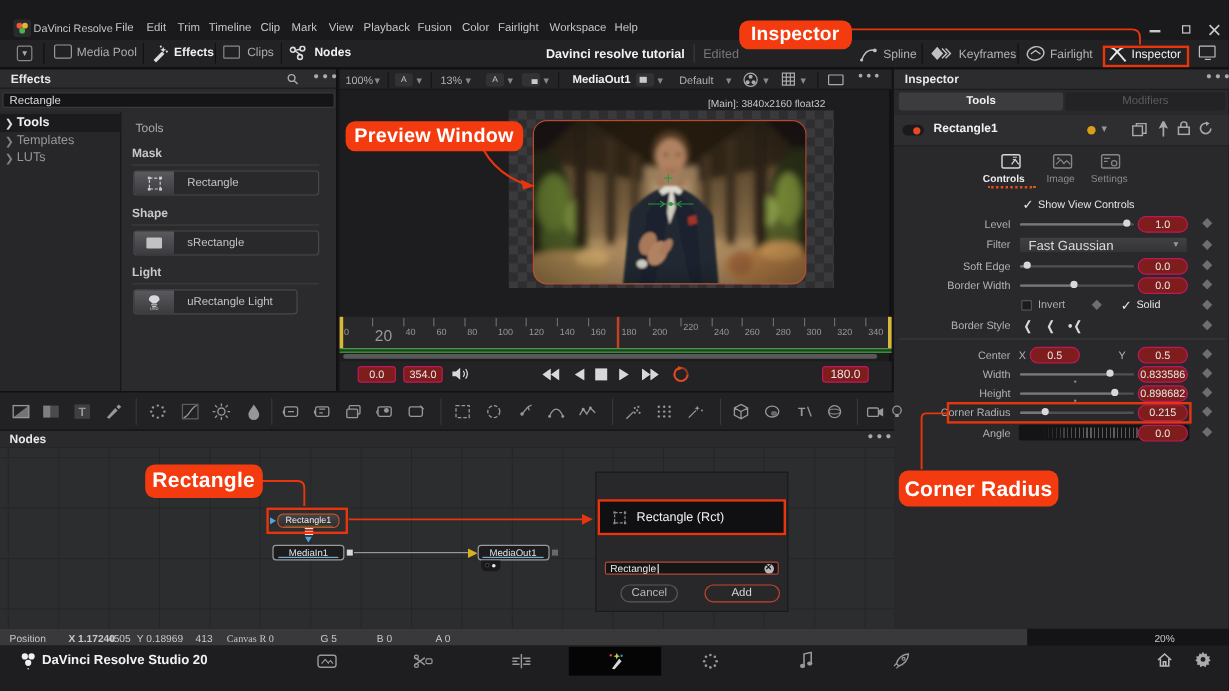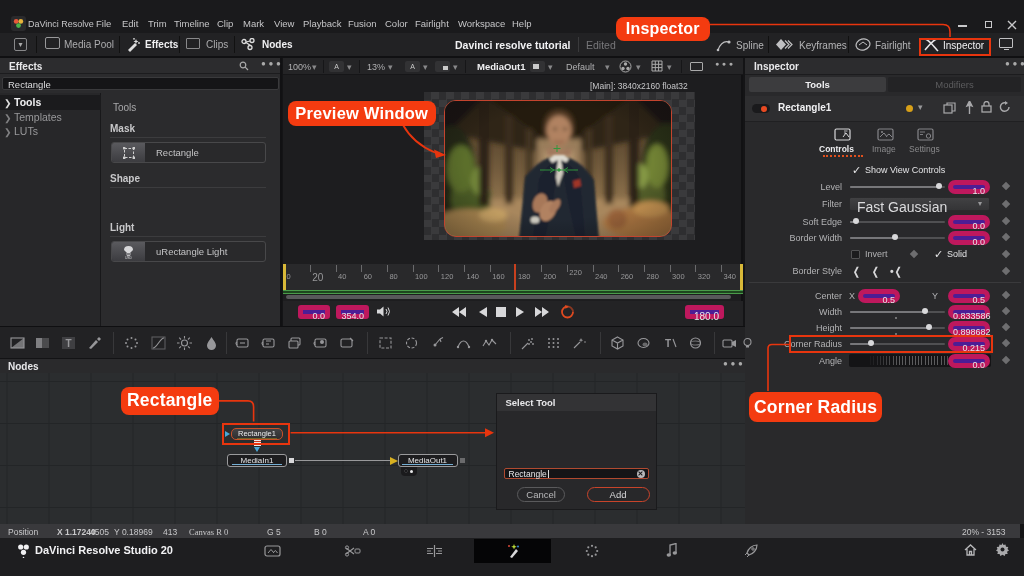--- a/index.html
+++ b/index.html
@@ -4,22 +4,22 @@
 <style>
   * { margin:0; padding:0; box-sizing:border-box; }
   html,body { width:1024px; height:576px; background:#141416; overflow:hidden; }
   body { font-family:"Liberation Sans", sans-serif; position:relative; }
   .abs { position:absolute; }
   .callout { position:absolute; background:#f43b10; color:#fff; font-weight:bold;
              border-radius:8px; display:flex; align-items:center; justify-content:center;
              font-size:17px; letter-spacing:.2px; }
   .redbox { position:absolute; border:2px solid #e8350e; }
   .diamond { position:absolute; width:6px; height:6px; background:#6e6e70; transform:rotate(45deg); }
-  .vbox { position:absolute; width:42px; height:14px; background:#4c1d95; border:5px solid #be185d;
-          border-radius:7px; color:#e6e6e8; font-size:9px; text-align:right; line-height:12px; }
+  .vbox { position:absolute; width:42px; height:14px; background:#7f1d1d; border:1px solid #be185d;
+          border-radius:7px; color:#e6e6e8; font-size:9px; text-align:center; line-height:12px; }
   .ilabel { position:absolute; color:#b2b2b4; font-size:9px; text-align:right; }
   .strack { position:absolute; height:2px; background:#505052; border-radius:1px; }
   .sthumb { position:absolute; width:6px; height:6px; background:#d8d8da; border-radius:50%; }
 </style>
 </head>
 <body>
 
 <div class="abs" style="left:0;top:0;width:1024px;height:33px;background:#1a1a1c;">
   <svg class="abs" style="left:11px;top:16px" width="15" height="15" viewBox="0 0 15 15">
     <rect x="0" y="0" width="15" height="15" rx="3" fill="#2a2a2c"></rect>
@@ -144,23 +144,29 @@
             <rect x="0" y="0" width="2.4" height="2.4" fill="#cecece"></rect>
             <rect x="9.6" y="0" width="2.4" height="2.4" fill="#cecece"></rect>
             <rect x="0" y="9.6" width="2.4" height="2.4" fill="#cecece"></rect>
             <rect x="9.6" y="9.6" width="2.4" height="2.4" fill="#cecece"></rect>
           </svg>
       </div>
       <div class="abs" style="left:44px;top:4px;color:#c4c4c6;font-size:9.5px;">Rectangle</div>
     </div>
     <div class="abs" style="left:8px;top:80px;color:#c8c8ca;font-size:10px;font-weight:bold;">Shape</div>
     <div class="abs" style="left:8px;top:94px;width:156px;height:1px;background:#3c3c3e;"></div>
+    <div class="abs" style="left:9px;top:99px;width:155px;height:21px;border:1px solid #48484a;border-radius:3px;background:#29292b;">
+      <div class="abs" style="left:0;top:0;width:33px;height:19px;background:linear-gradient(#5a5a5e,#3c3c40);border-radius:2px 0 0 2px;">
+        <div class="abs" style="left:10px;top:5px;width:13px;height:9px;background:#c2c2c4;border-radius:1px;"></div>
+      </div>
+      <div class="abs" style="left:44px;top:4px;color:#c4c4c6;font-size:9.5px;">sRectangle</div>
+    </div>
     <div class="abs" style="left:8px;top:129px;color:#c8c8ca;font-size:10px;font-weight:bold;">Light</div>
     <div class="abs" style="left:8px;top:143px;width:156px;height:1px;background:#3c3c3e;"></div>
-    <div class="abs" style="left:9px;top:148px;width:155px;height:21px;border:1px solid #48484a;border-radius:3px;background:#29292b;">
+    <div class="abs" style="left:9px;top:148px;width:137px;height:21px;border:1px solid #48484a;border-radius:3px;background:#29292b;">
       <div class="abs" style="left:0;top:0;width:33px;height:19px;background:linear-gradient(#5a5a5e,#3c3c40);border-radius:2px 0 0 2px;">
         <svg class="abs" style="left:10px;top:2px" width="13" height="15" viewBox="0 0 13 15">
             <path d="M2 6 Q2 2 6.5 2 Q11 2 11 6 L8 9 L5 9 Z" fill="#d8d8da"></path>
             <path d="M4 10 h5 M4.8 11.5 h3.4" stroke="#d8d8da" stroke-width=".8"></path>
             <text x="6.5" y="14.6" font-size="3.4" fill="#d8d8da" text-anchor="middle" font-family="Liberation Sans">USD</text>
           </svg>
       </div>
       <div class="abs" style="left:44px;top:4px;color:#c4c4c6;font-size:9.5px;">uRectangle Light</div>
     </div>
   </div>
@@ -289,21 +295,21 @@
     <path d="M95 69 h38 M109 69 l-4 -2.5 M109 69 l-4 2.5 M119 69 l4 -2.5 M119 69 l4 2.5"></path>
     <path d="M112 51 v-7 M108.5 47.5 h7"></path>
     <circle cx="114" cy="69" r="1.2" fill="#28a038"></circle>
   </g>
 </svg></div>
 
   <div class="abs" style="left:0;top:206px;width:460px;height:26px;background:#29292b;">
     <div class="abs" style="left:1.1px;top:1px;width:1px;height:7px;background:#6a6a6c;"></div>
     <div class="abs" style="left:3.6px;top:8px;color:#98989a;font-size:7.5px;">0</div>
     <div class="abs" style="left:26.8px;top:1px;width:1px;height:7px;background:#6a6a6c;"></div>
-    <div class="abs" style="left:29.3px;top:8px;color:#98989a;font-size:10px;">20</div>
+    <div class="abs" style="left:29.3px;top:8px;color:#98989a;font-size:13px;">20</div>
     <div class="abs" style="left:52.5px;top:1px;width:1px;height:7px;background:#6a6a6c;"></div>
     <div class="abs" style="left:55.0px;top:8px;color:#98989a;font-size:7.5px;">40</div>
     <div class="abs" style="left:78.2px;top:1px;width:1px;height:7px;background:#6a6a6c;"></div>
     <div class="abs" style="left:80.7px;top:8px;color:#98989a;font-size:7.5px;">60</div>
     <div class="abs" style="left:103.9px;top:1px;width:1px;height:7px;background:#6a6a6c;"></div>
     <div class="abs" style="left:106.4px;top:8px;color:#98989a;font-size:7.5px;">80</div>
     <div class="abs" style="left:129.6px;top:1px;width:1px;height:7px;background:#6a6a6c;"></div>
     <div class="abs" style="left:132.1px;top:8px;color:#98989a;font-size:7.5px;">100</div>
     <div class="abs" style="left:155.3px;top:1px;width:1px;height:7px;background:#6a6a6c;"></div>
     <div class="abs" style="left:157.8px;top:8px;color:#98989a;font-size:7.5px;">120</div>
@@ -420,21 +426,21 @@
   <div class="abs" style="left:107px;top:106px;color:#e8e8ea;font-size:11px;">✓</div>
   <div class="abs" style="left:120px;top:107px;color:#e4e4e6;font-size:9px;">Show View Controls</div>
   <div class="ilabel" style="left:0;top:123.5px;width:97px;">Level</div>
     <div class="strack" style="left:105px;top:127.5px;width:95px;"></div>
     <div class="abs" style="left:105.0px;top:127.5px;width:89px;height:2px;background:#77777a;border-radius:1px;"></div>
     <div class="sthumb" style="left:190.5px;top:125.0px;"></div>
     <div class="vbox" style="left:203px;top:121.5px;">1.0</div>
     <div class="diamond" style="left:258px;top:125.0px;"></div>
     <div class="ilabel" style="left:0;top:141px;width:97px;">Filter</div>
     <div class="abs" style="left:104px;top:139px;width:141px;height:14px;background:linear-gradient(#414143,#343436);border-radius:2px;border:1px solid #2a2a2c;">
-      <div class="abs" style="left:7px;top:1px;color:#dcdcde;font-size:14px;">Fast Gaussian</div>
+      <div class="abs" style="left:7px;top:1px;color:#dcdcde;font-size:11px;">Fast Gaussian</div>
       <div class="abs" style="left:128px;top:1px;color:#98989a;font-size:8px;">▾</div>
     </div>
     <div class="diamond" style="left:258px;top:142.5px;"></div>
     <div class="ilabel" style="left:0;top:158.5px;width:97px;">Soft Edge</div>
     <div class="strack" style="left:105px;top:162.5px;width:95px;"></div>
     <div class="abs" style="left:105.0px;top:162.5px;width:6px;height:2px;background:#77777a;border-radius:1px;"></div>
     <div class="sthumb" style="left:107.5px;top:160.0px;"></div>
     <div class="vbox" style="left:203px;top:156.5px;">0.0</div>
     <div class="diamond" style="left:258px;top:160.0px;"></div>
     <div class="ilabel" style="left:0;top:174.5px;width:97px;">Border Width</div>
@@ -666,34 +672,41 @@
   <div class="abs" style="left:402px;top:91px;width:51px;height:1px;background:#74aed4;"></div>
   <div class="abs" style="left:459.5px;top:84.5px;width:5.5px;height:5.5px;background:#6a6a6c;"></div>
   <div class="abs" style="left:401px;top:93.5px;width:16px;height:9px;background:#1a1a1c;border-radius:0 0 4px 4px;">
     <div class="abs" style="left:3px;top:2.5px;width:4px;height:4px;background:#0c0c0e;border:1px solid #3a3a3c;border-radius:50%;"></div>
     <div class="abs" style="left:8.5px;top:3px;width:3.5px;height:3.5px;background:#e8e8ea;border-radius:50%;"></div>
   </div>
 
   <div class="redbox" style="left:222px;top:49.5px;width:67.5px;height:22px;"></div>
 
   <div class="abs" style="left:496.5px;top:21.3px;width:159.5px;height:115px;background:#28282a;box-shadow:0 0 0 1px #1a1a1c;">
-    <div class="abs" style="left:0;top:0;width:159.5px;height:17px;background:#333335;">
-      <div class="abs" style="left:9px;top:3px;color:#e8e8ea;font-size:9.5px;font-weight:bold;">Select Tool</div>
+    <div class="abs" style="left:1px;top:22px;width:157px;height:30px;background:#101012;border:2px solid #e8350e;">
+      <svg class="abs" style="left:11px;top:8px" width="11" height="11" viewBox="0 0 11 11">
+          <rect x="1.2" y="1.2" width="8.6" height="8.6" fill="none" stroke="#88888a" stroke-width="1" stroke-dasharray="2.5 1.3"></rect>
+          <rect x="0" y="0" width="2" height="2" fill="#88888a"></rect>
+          <rect x="9" y="0" width="2" height="2" fill="#88888a"></rect>
+          <rect x="0" y="9" width="2" height="2" fill="#88888a"></rect>
+          <rect x="9" y="9" width="2" height="2" fill="#88888a"></rect>
+        </svg>
+      <div class="abs" style="left:31px;top:7px;color:#f0f0f2;font-size:10.5px;">Rectangle (Rct)</div>
     </div>
     <div class="abs" style="left:7px;top:73.5px;width:145px;height:11px;background:#151517;border:1px solid #b04a30;border-radius:2px;">
       <div class="abs" style="left:4px;top:0.5px;color:#e8e8ea;font-size:8.5px;">Rectangle</div>
       <div class="abs" style="left:43px;top:1px;width:1px;height:8px;background:#ddd;"></div>
       <div class="abs" style="left:132px;top:1.2px;width:8px;height:8px;background:#b8b8ba;border-radius:50%;color:#151517;font-size:7px;text-align:center;line-height:8px;font-weight:bold;">✕</div>
     </div>
     <div class="abs" style="left:20.6px;top:93px;width:48px;height:15px;border:1px solid #5a5a5c;border-radius:8px;color:#b8b8ba;font-size:9.5px;text-align:center;line-height:14px;">Cancel</div>
     <div class="abs" style="left:90px;top:93px;width:63px;height:15px;border:1px solid #c8442a;border-radius:8px;color:#d8d8da;font-size:9.5px;text-align:center;line-height:14px;">Add</div>
   </div>
 </div>
 
-<div class="abs" style="left:0;top:524px;width:1020px;height:14px;background:#39393c;color:#c8c8ca;font-size:8.5px;">
+<div class="abs" style="left:0;top:524px;width:856px;height:14px;background:#39393c;color:#c8c8ca;font-size:8.5px;">
   <div class="abs" style="left:8px;top:3px;">Position</div>
   <div class="abs" style="left:57px;top:3px;font-weight:bold;">X 1.17240</div>
   <div class="abs" style="left:90px;top:3px;">4505</div>
   <div class="abs" style="left:114px;top:3px;">Y 0.18969</div>
   <div class="abs" style="left:163px;top:3px;">413</div>
   <div class="abs" style="left:189px;top:3px;font-family:Liberation Serif, serif;">Canvas R 0</div>
   <div class="abs" style="left:267px;top:3px;">G 5</div>
   <div class="abs" style="left:314px;top:3px;">B 0</div>
   <div class="abs" style="left:363px;top:3px;">A 0</div>
   <div class="abs" style="left:962px;top:3px;">20% - 3153 MB</div>

